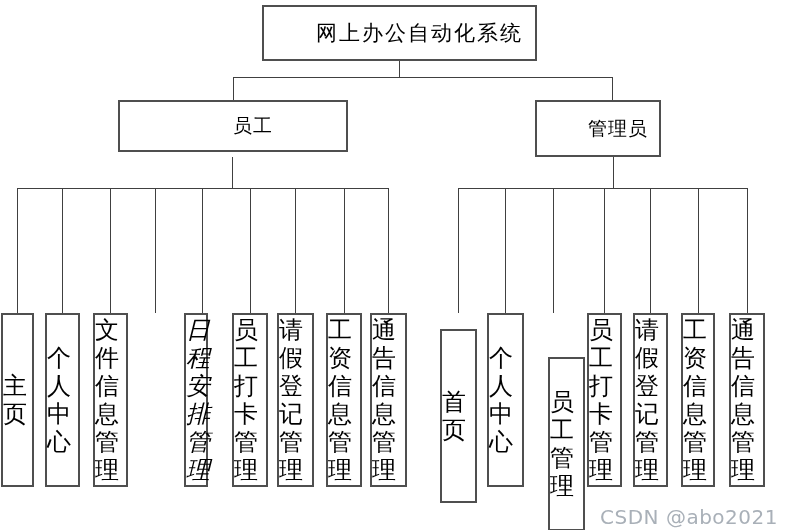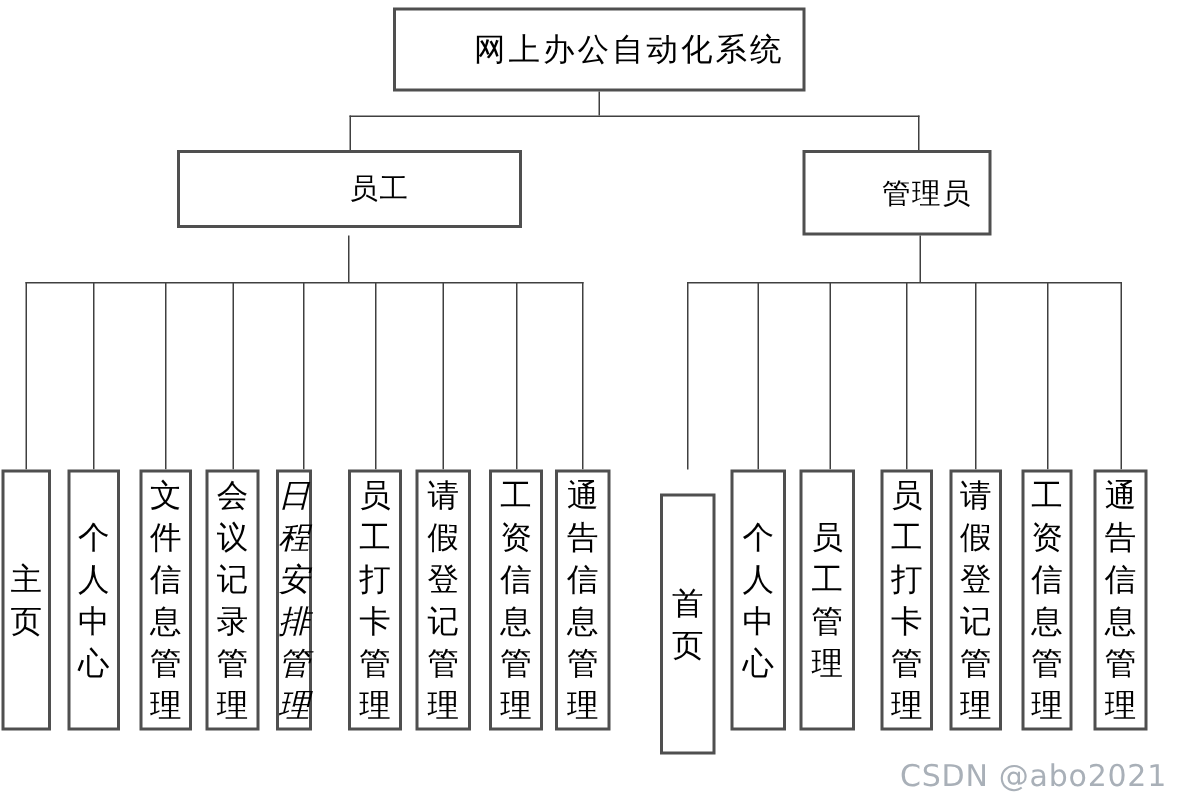--- a/index.html
+++ b/index.html
@@ -37,22 +37,22 @@
   }
   .leaf {
     position: absolute;
     top: 313px;
     height: 174px;
     box-sizing: border-box;
     background: #ffffff;
     border: 2px solid var(--box-border, #4f4f4f);
     display: flex;
     align-items: center;
-    justify-content: center;
-    font-size: 21px;
+    justify-content: flex-start;
+    font-size: 24px;
     line-height: 28px;
   }
   .leaf .vtext {
     display: block;
     width: 1em;
     word-break: break-all;
     text-align: center;
   }
   .line {
     position: absolute;
@@ -106,23 +106,20 @@
 
   <div class="leaf" style="left:1px;   width:33px;">
       <span class="vtext">主页</span>
     </div>
   <div class="leaf" style="left:45px;  width:35px;">
       <span class="vtext">个人中心</span>
     </div>
   <div class="leaf" style="left:93px;  width:35px;">
       <span class="vtext">文件信息管理</span>
     </div>
-  <div class="leaf" style="left:137px; width:36px;">
-      <span class="vtext">会议记录管理</span>
-    </div>
   <div class="leaf" style="left:184px; width:24px;font-style:italic;">
       <span class="vtext">日程安排管理</span>
     </div>
   <div class="leaf" style="left:232px; width:36px;">
       <span class="vtext">员工打卡管理</span>
     </div>
   <div class="leaf" style="left:277px; width:37px;">
       <span class="vtext">请假登记管理</span>
     </div>
   <div class="leaf" style="left:326px; width:36px;">
@@ -131,21 +128,21 @@
   <div class="leaf" style="left:370px; width:37px;">
       <span class="vtext">通告信息管理</span>
     </div>
 
   <div class="leaf" style="left:440px; width:37px;margin-top:16px;">
       <span class="vtext">首页</span>
     </div>
   <div class="leaf" style="left:487px; width:37px;">
       <span class="vtext">个人中心</span>
     </div>
-  <div class="leaf" style="left:533px; width:37px;">
+  <div class="leaf" style="left:548px; width:37px;margin-top:44px;">
       <span class="vtext">员工管理</span>
     </div>
   <div class="leaf" style="left:587px; width:35px;">
       <span class="vtext">员工打卡管理</span>
     </div>
   <div class="leaf" style="left:633px; width:35px;">
       <span class="vtext">请假登记管理</span>
     </div>
   <div class="leaf" style="left:681px; width:34px;">
       <span class="vtext">工资信息管理</span>

